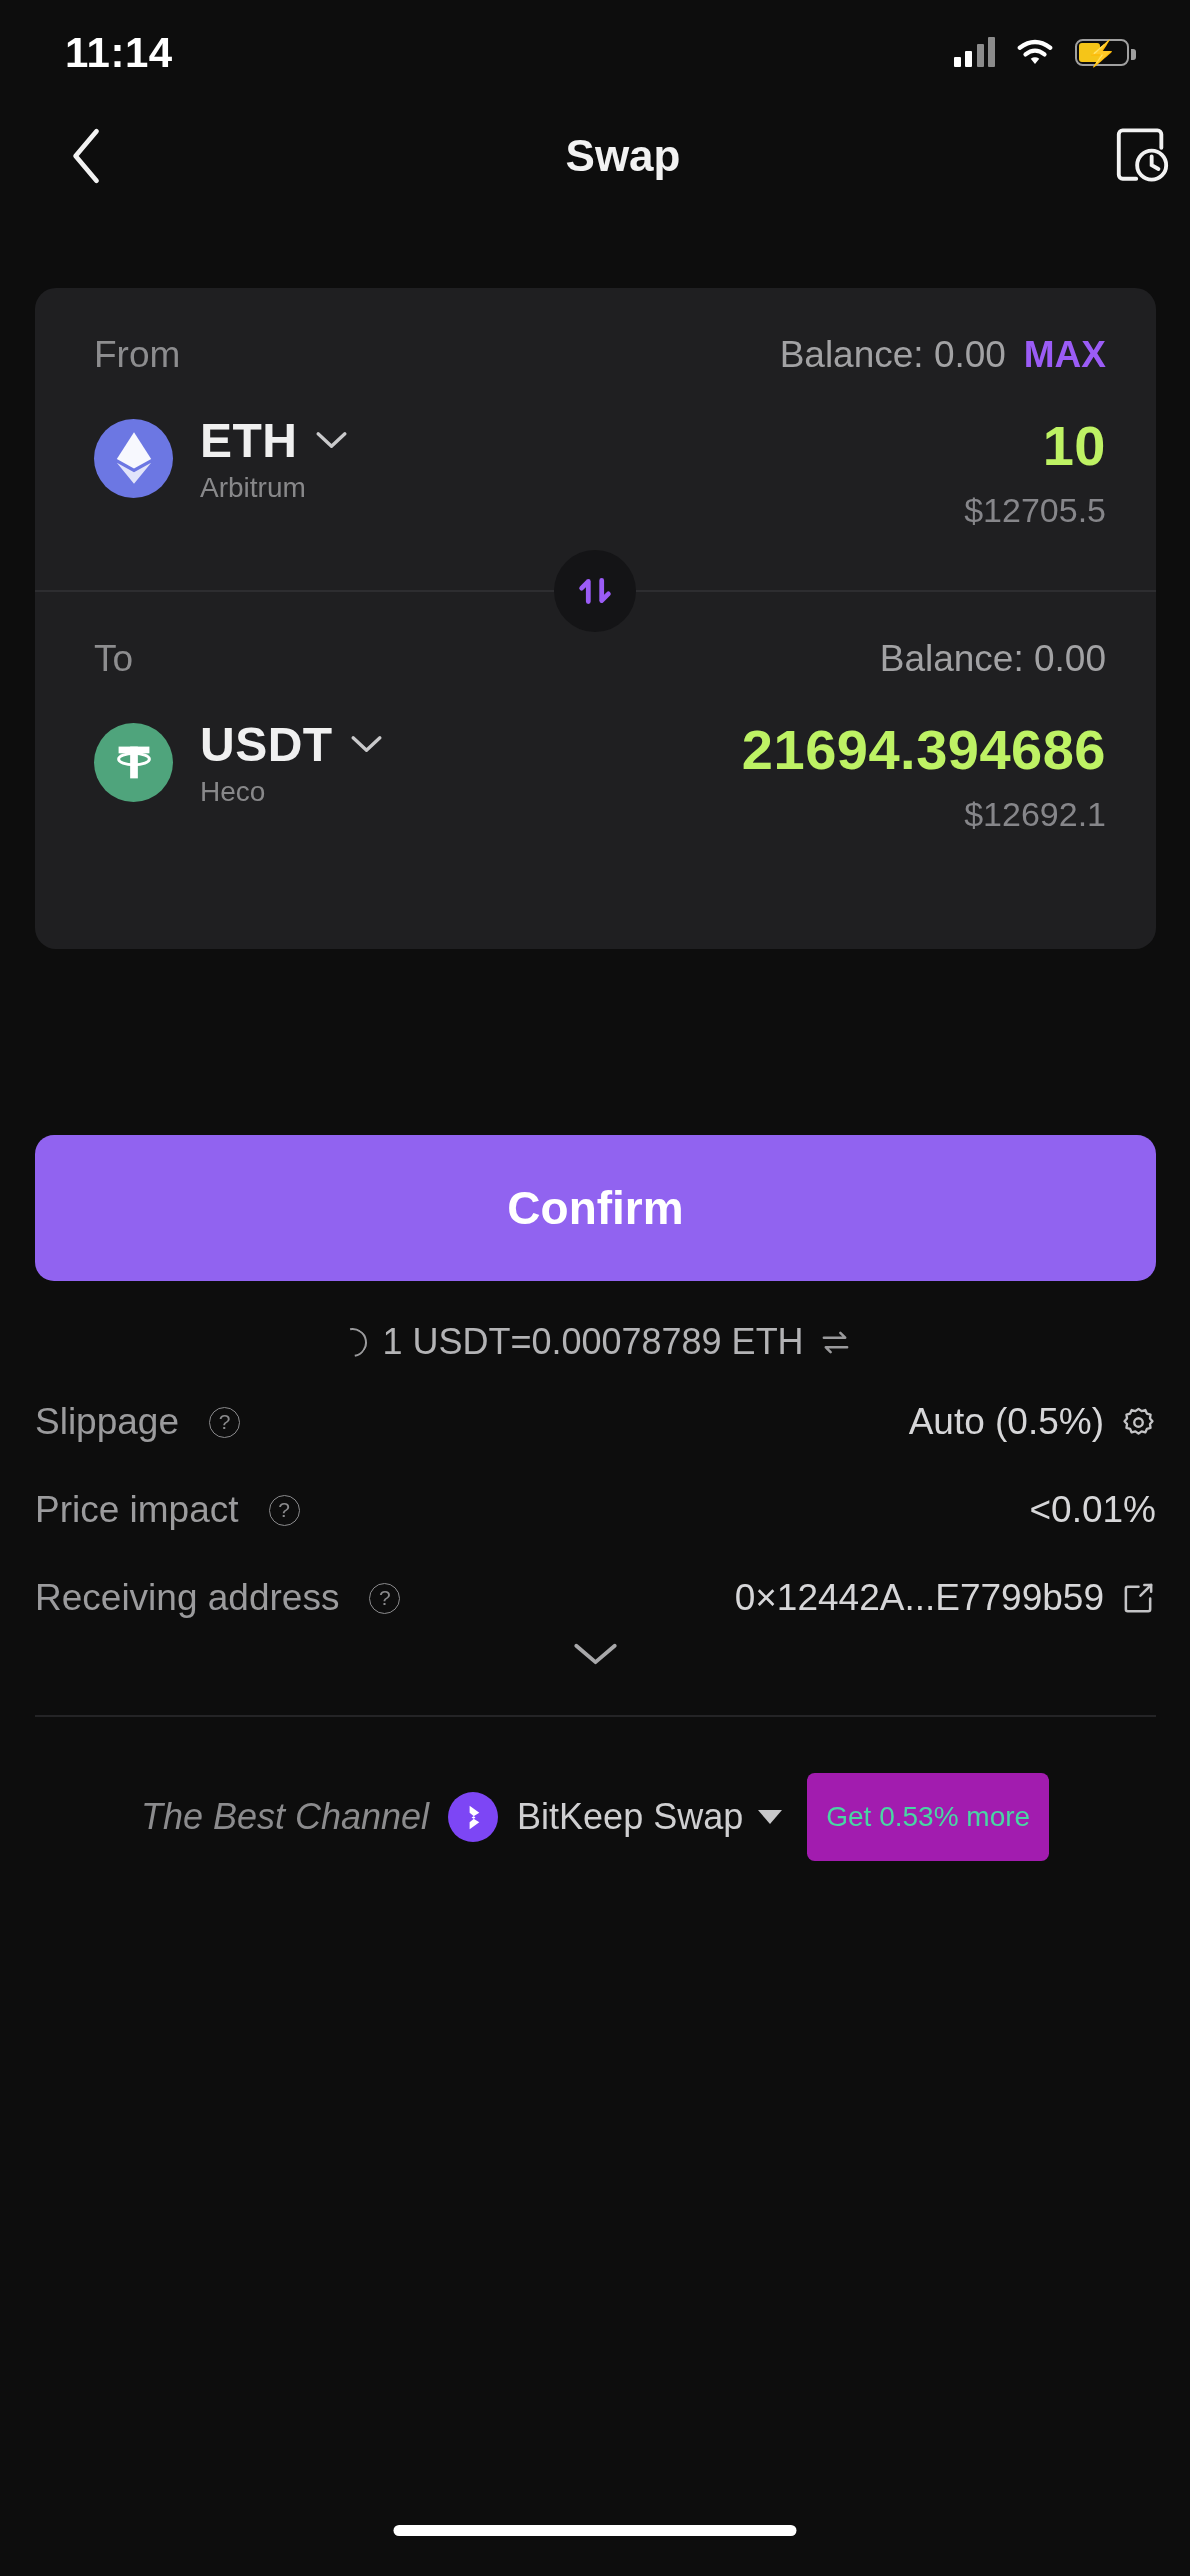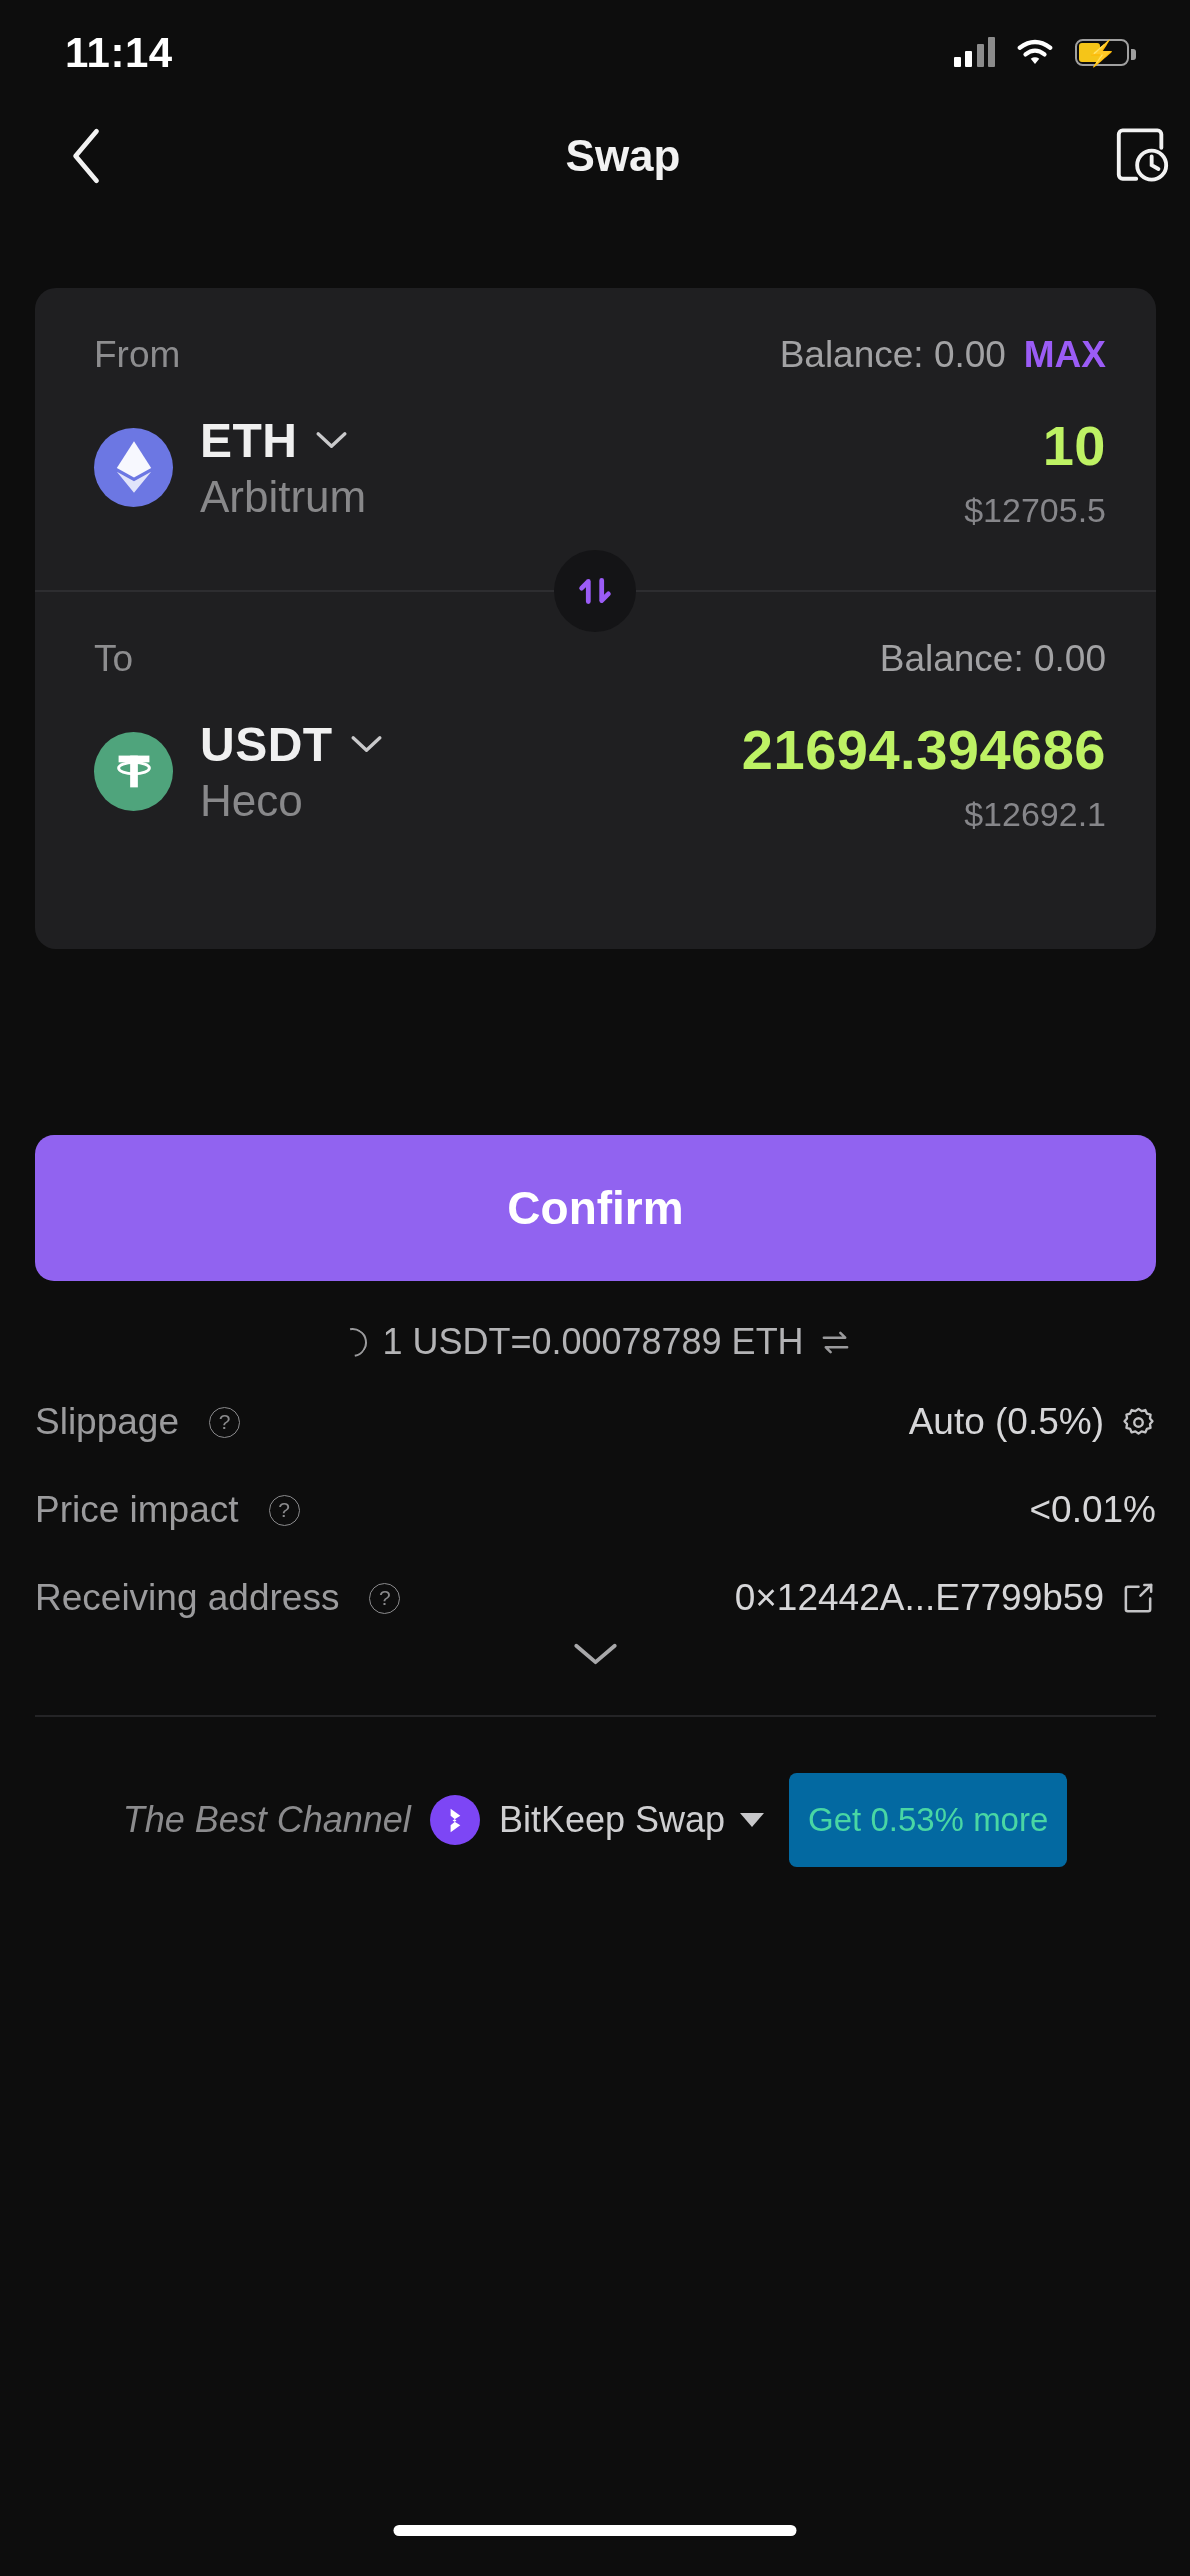--- a/index.html
+++ b/index.html
@@ -83,21 +83,21 @@
   .token-left { display:flex; align-items:center; gap:27px; }
   .token-icon {
     width:79px; height:79px; border-radius:50%;
     display:flex; align-items:center; justify-content:center; flex-shrink:0;
   }
   .token-icon.eth { background:#6c77e3; }
   .token-icon.usdt { background:#4fa47c; }
   .token-meta { display:flex; flex-direction:column; gap:3.8px; }
   .token-name-line { display:flex; align-items:center; gap:17px; }
   .token-sym { color:#f0f0f0; font-size:48px; font-weight:700; letter-spacing:0.5px; }
-  .token-net { color:#88888a; font-size:44px; }
+  .token-net { color:#88888a; font-size:28px; }
   .amt-wrap { display:flex; flex-direction:column; align-items:flex-end; gap:13.4px; }
   .amt { color:#bef264; font-size:56px; font-weight:700; letter-spacing:0.5px; }
   .amt-usd { color:#86868a; font-size:34px; }
 
   
   .divider {
     position:absolute; left:35px; top:590px; width:1121px; height:1.9px;
     background:#2d2d30;
   }
   .swap-toggle {
@@ -161,21 +161,21 @@
     width:50px; height:50px; border-radius:50%; background:#7d46f5;
     display:flex; align-items:center; justify-content:center; flex-shrink:0;
   }
   .channel-name { color:#cfcfd1; font-size:36px; }
   .caret-down {
     width:0; height:0; border-left:12.5px solid transparent;
     border-right:12.5px solid transparent; border-top:14.4px solid #c8c8ca;
     margin-left:-3.8px;
   }
   .badge {
-    background:#0369a1; color:#49d6a4; font-size:33px;
+    background:#a21caf; color:#49d6a4; font-size:28px;
     padding:28px 19px; border-radius:7.7px; margin-left:5.8px;
   }
 
   
   .home-indicator {
     position:absolute; left:50%; bottom:40px; transform:translateX(-50%);
     width:403px; height:11.5px; background:#ffffff; border-radius:5.8px;
   }
 </style>
 </head>

